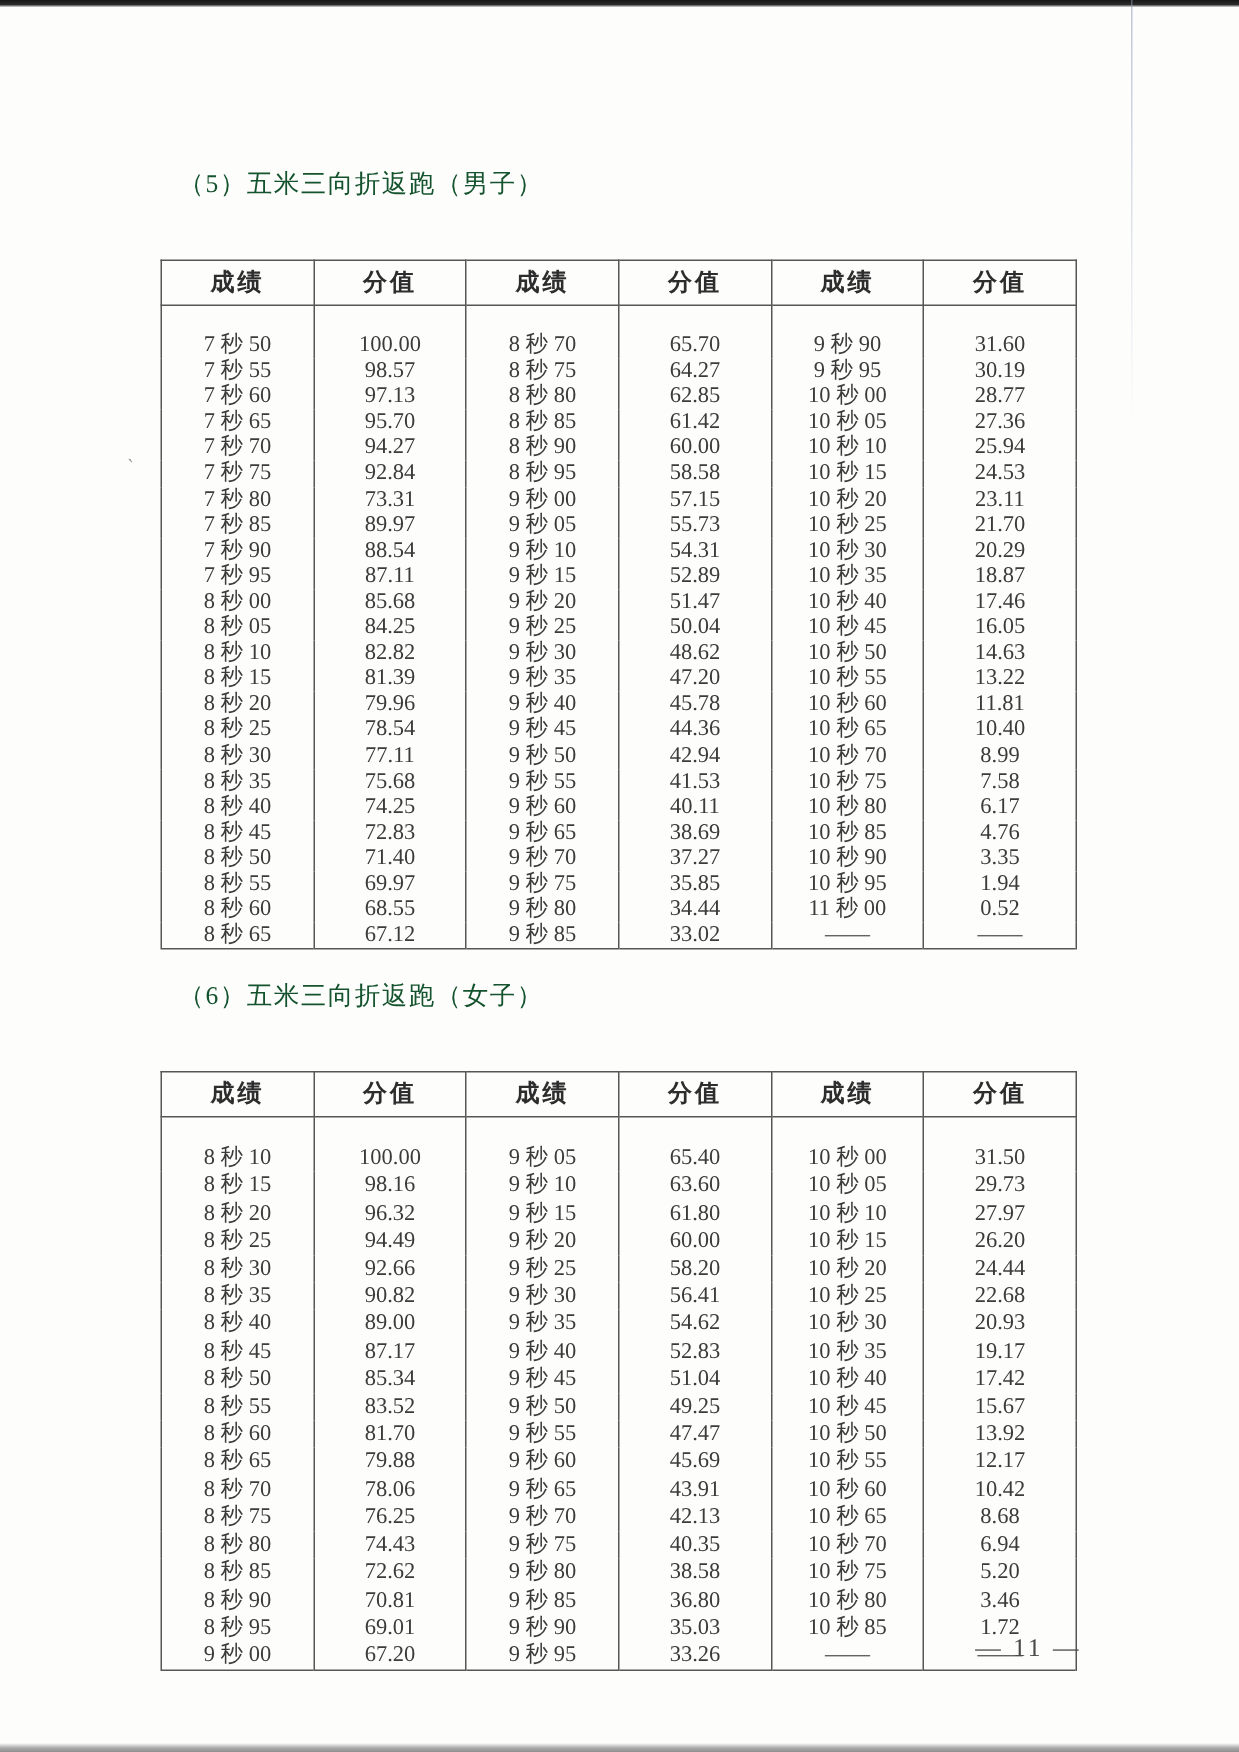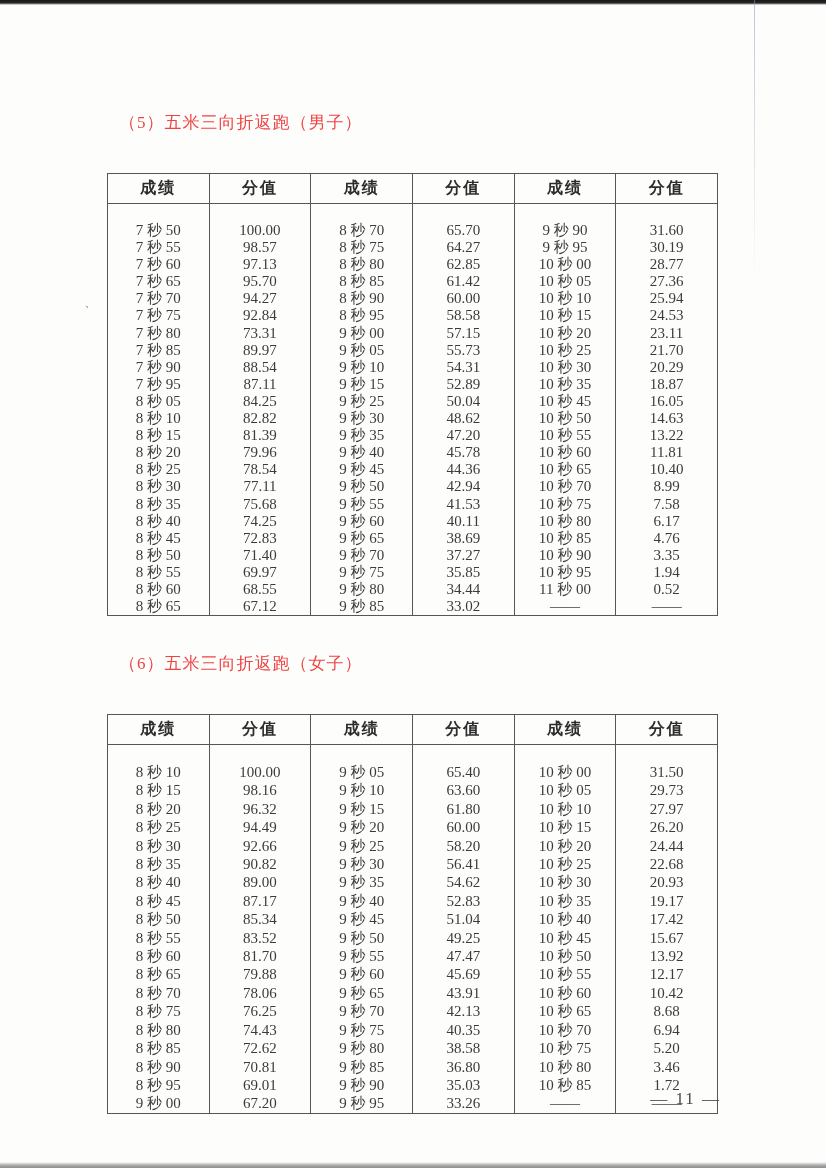--- a/index.html
+++ b/index.html
@@ -27,21 +27,21 @@
   .stray-mark{
     position:absolute;left:84px;top:303px;
     font-size:13px;color:#8a8a8a;transform:rotate(12deg);
   }
   .table-block{position:absolute;left:107px;width:612px;}
   .block-men{top:111px;}
   .block-women{top:652px;}
   .table-title{
     font-size:17px;
     letter-spacing:1px;
-    color:#ef4444;
+    color:#14532d;
     margin:0 0 4px 12px;
     font-family:"Liberation Serif","DejaVu Serif",serif;
   }
   table.score-table{
     width:611px;
     border-collapse:collapse;
     table-layout:fixed;
     border:1px solid #565656;
     margin-top:39px;
   }
@@ -172,20 +172,28 @@
           </tr>
           <tr>
             <td>7 秒 95</td>
             <td>87.11</td>
             <td>9 秒 15</td>
             <td>52.89</td>
             <td>10 秒 35</td>
             <td>18.87</td>
           </tr>
           <tr>
+            <td>8 秒 00</td>
+            <td>85.68</td>
+            <td>9 秒 20</td>
+            <td>51.47</td>
+            <td>10 秒 40</td>
+            <td>17.46</td>
+          </tr>
+          <tr>
             <td>8 秒 05</td>
             <td>84.25</td>
             <td>9 秒 25</td>
             <td>50.04</td>
             <td>10 秒 45</td>
             <td>16.05</td>
           </tr>
           <tr>
             <td>8 秒 10</td>
             <td>82.82</td>

